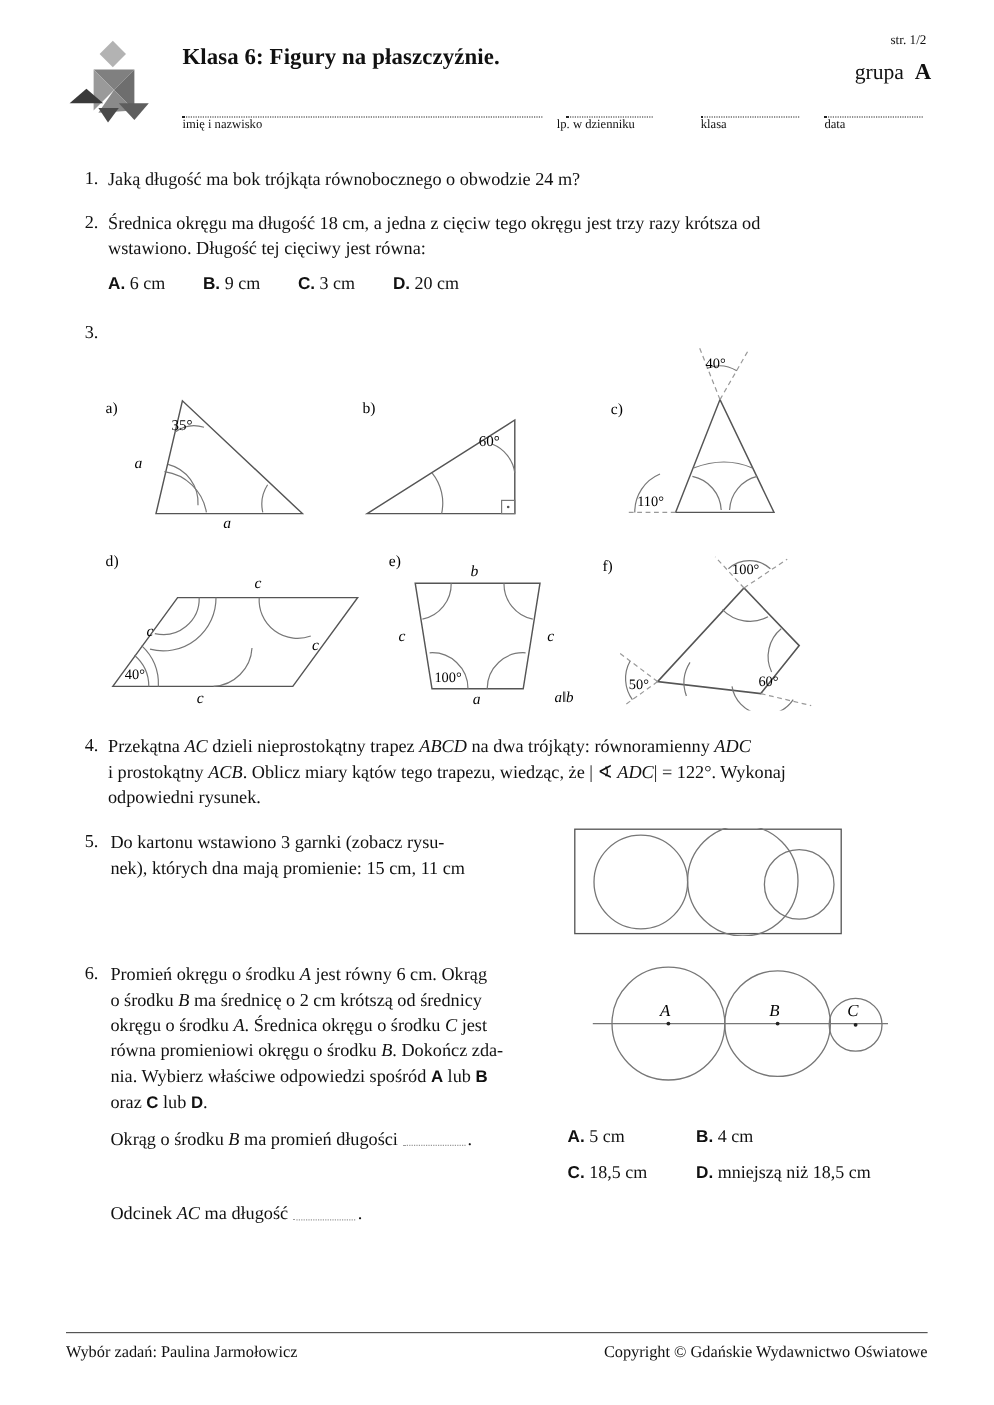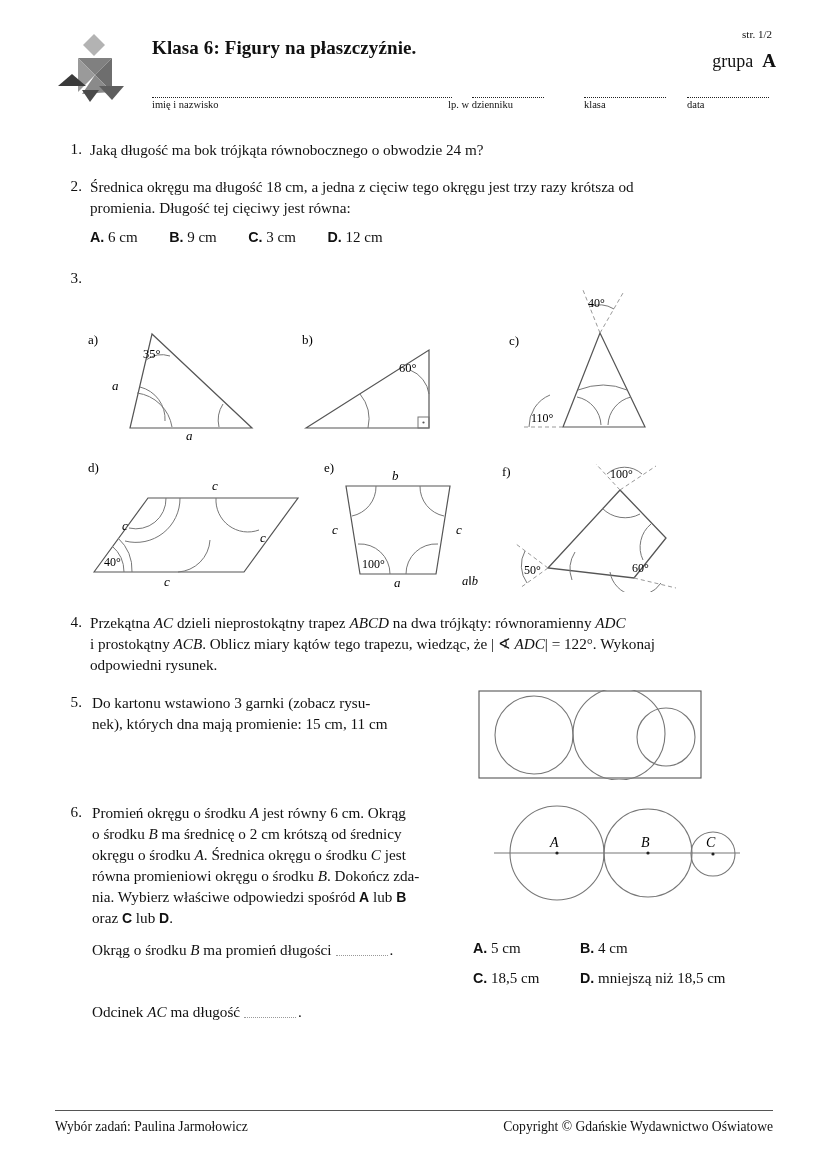--- a/index.html
+++ b/index.html
@@ -66,48 +66,48 @@
   <div class="hdr-str">str. 1/2</div>
   <div class="hdr-grupa">
     <span class="gl">grupa</span><span class="gv">A</span>
   </div>
 
   <div class="fields">
     <div class="fld" style="left:0;top:0;width:300px;"></div>
     <div class="fld-lab" style="left:0;width:300px;">imię i nazwisko</div>
 
     <div class="fld" style="left:320px;top:0;width:72px;"></div>
-    <div class="fld-lab" style="left:296px;width:100px;">lp. w dzienniku</div>
+    <div class="fld-lab" style="left:312px;width:100px;">lp. w dzienniku</div>
 
     <div class="fld" style="left:432px;top:0;width:82px;"></div>
     <div class="fld-lab" style="left:432px;width:82px;">klasa</div>
 
     <div class="fld" style="left:535px;top:0;width:82px;"></div>
     <div class="fld-lab" style="left:535px;width:82px;">data</div>
   </div>
 
   <div class="num" style="left:62px;top:140px;">1.</div>
   <div class="task" style="left:90px;top:140px;width:690px;">Jaką długość ma bok trójkąta równobocznego o obwodzie 24 m?</div>
 
   <div class="num" style="left:62px;top:177px;">2.</div>
   <div class="task" style="left:90px;top:177px;width:690px;">Średnica okręgu ma długość 18 cm, a jedna z cięciw tego okręgu jest trzy razy krótsza od</div>
-  <div class="task" style="left:90px;top:198px;width:690px;">promienia. Długość tej cięciwy jest równa:</div>
+  <div class="task" style="left:90px;top:198px;width:690px;">wstawiono. Długość tej cięciwy jest równa:</div>
 
   <div class="opts" style="left:90px;top:229px;">
     <span class="lbl">A.</span>
     <span>6 cm</span>
     <span style="display:inline-block;width:24px"></span>
     <span class="lbl">B.</span>
     <span>9 cm</span>
     <span style="display:inline-block;width:24px"></span>
     <span class="lbl">C.</span>
     <span>3 cm</span>
     <span style="display:inline-block;width:24px"></span>
     <span class="lbl">D.</span>
-    <span>12 cm</span>
+    <span>20 cm</span>
   </div>
 
   <div class="num" style="left:62px;top:269px;">3.</div>
 
   <div class="diag" style="left:86px;top:322px;">
     <svg width="190" height="118" viewBox="0 0 190 118">
       <text x="2" y="22" font-size="13" font-family="Liberation Serif, serif">a)</text>
       <polygon points="66,12 44,106 166,106" fill="none" stroke="#555" stroke-width="1.2"></polygon>
       <path d="M 60,38 A 27,27 0 0 1 84,34" fill="none" stroke="#777" stroke-width="1"></path>
       <path d="M 54,65 A 33,33 0 0 1 79,99" fill="none" stroke="#777" stroke-width="1"></path>

